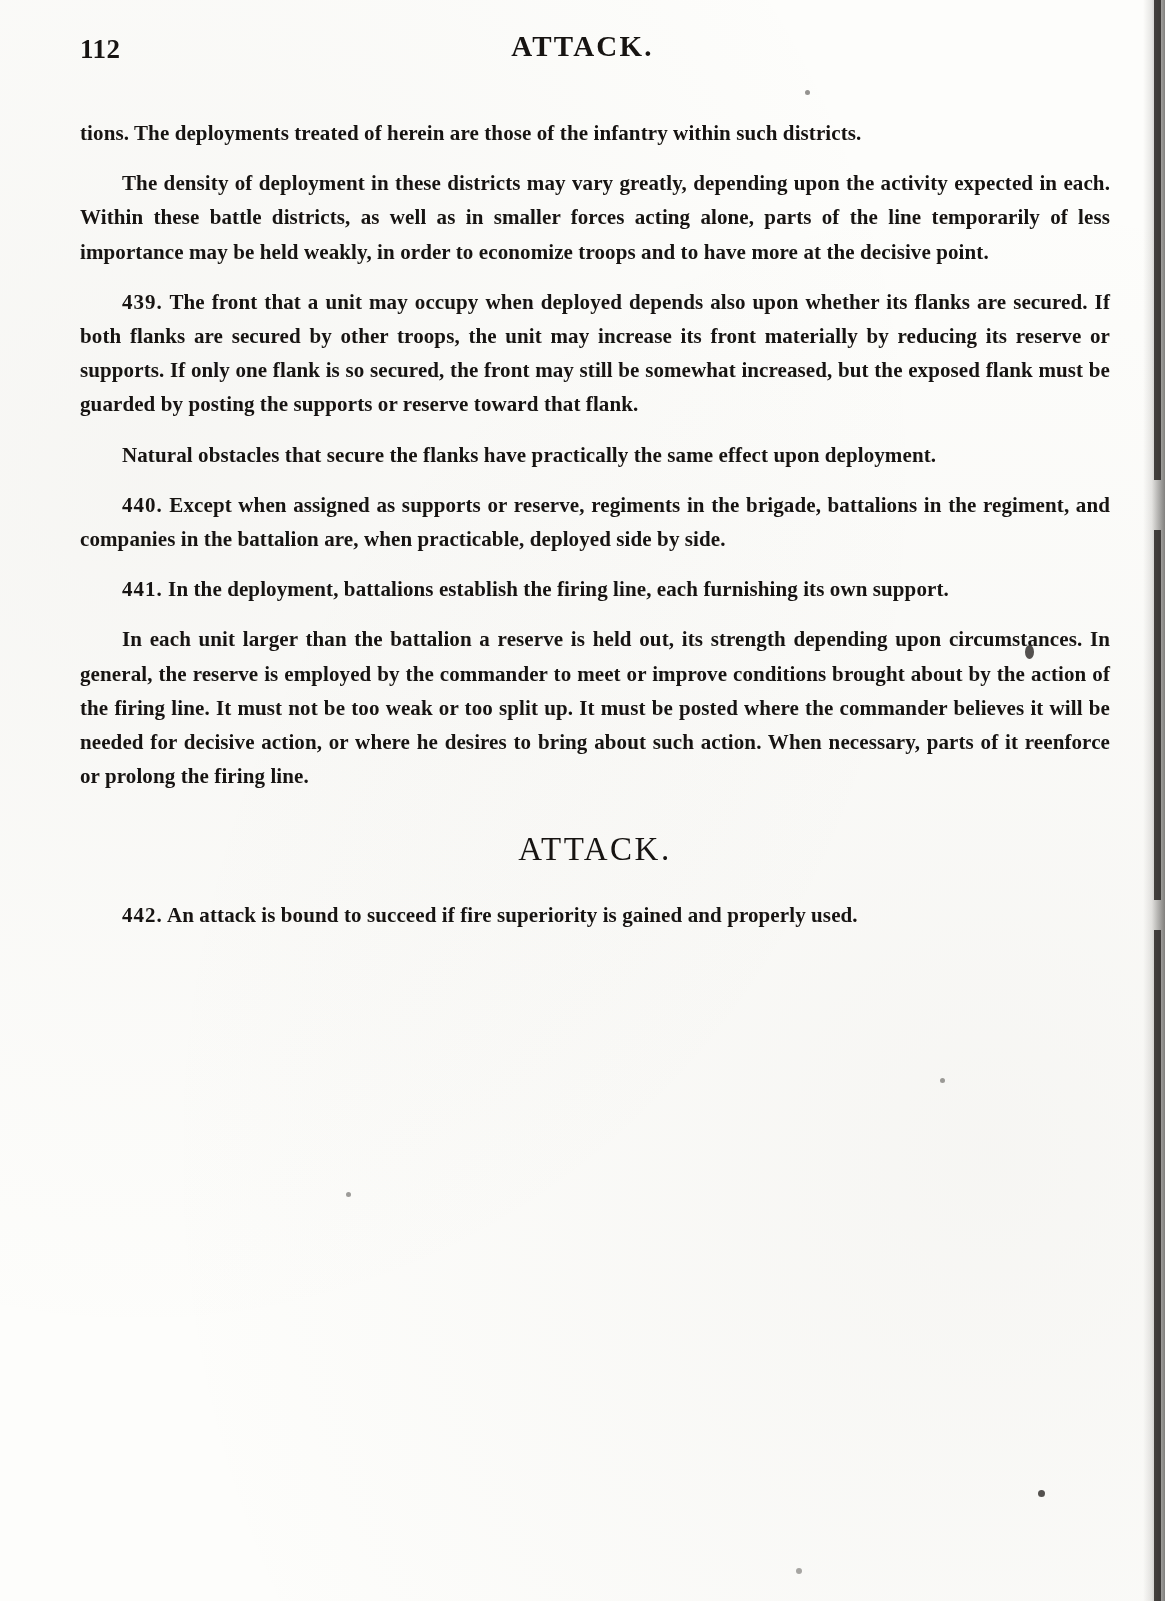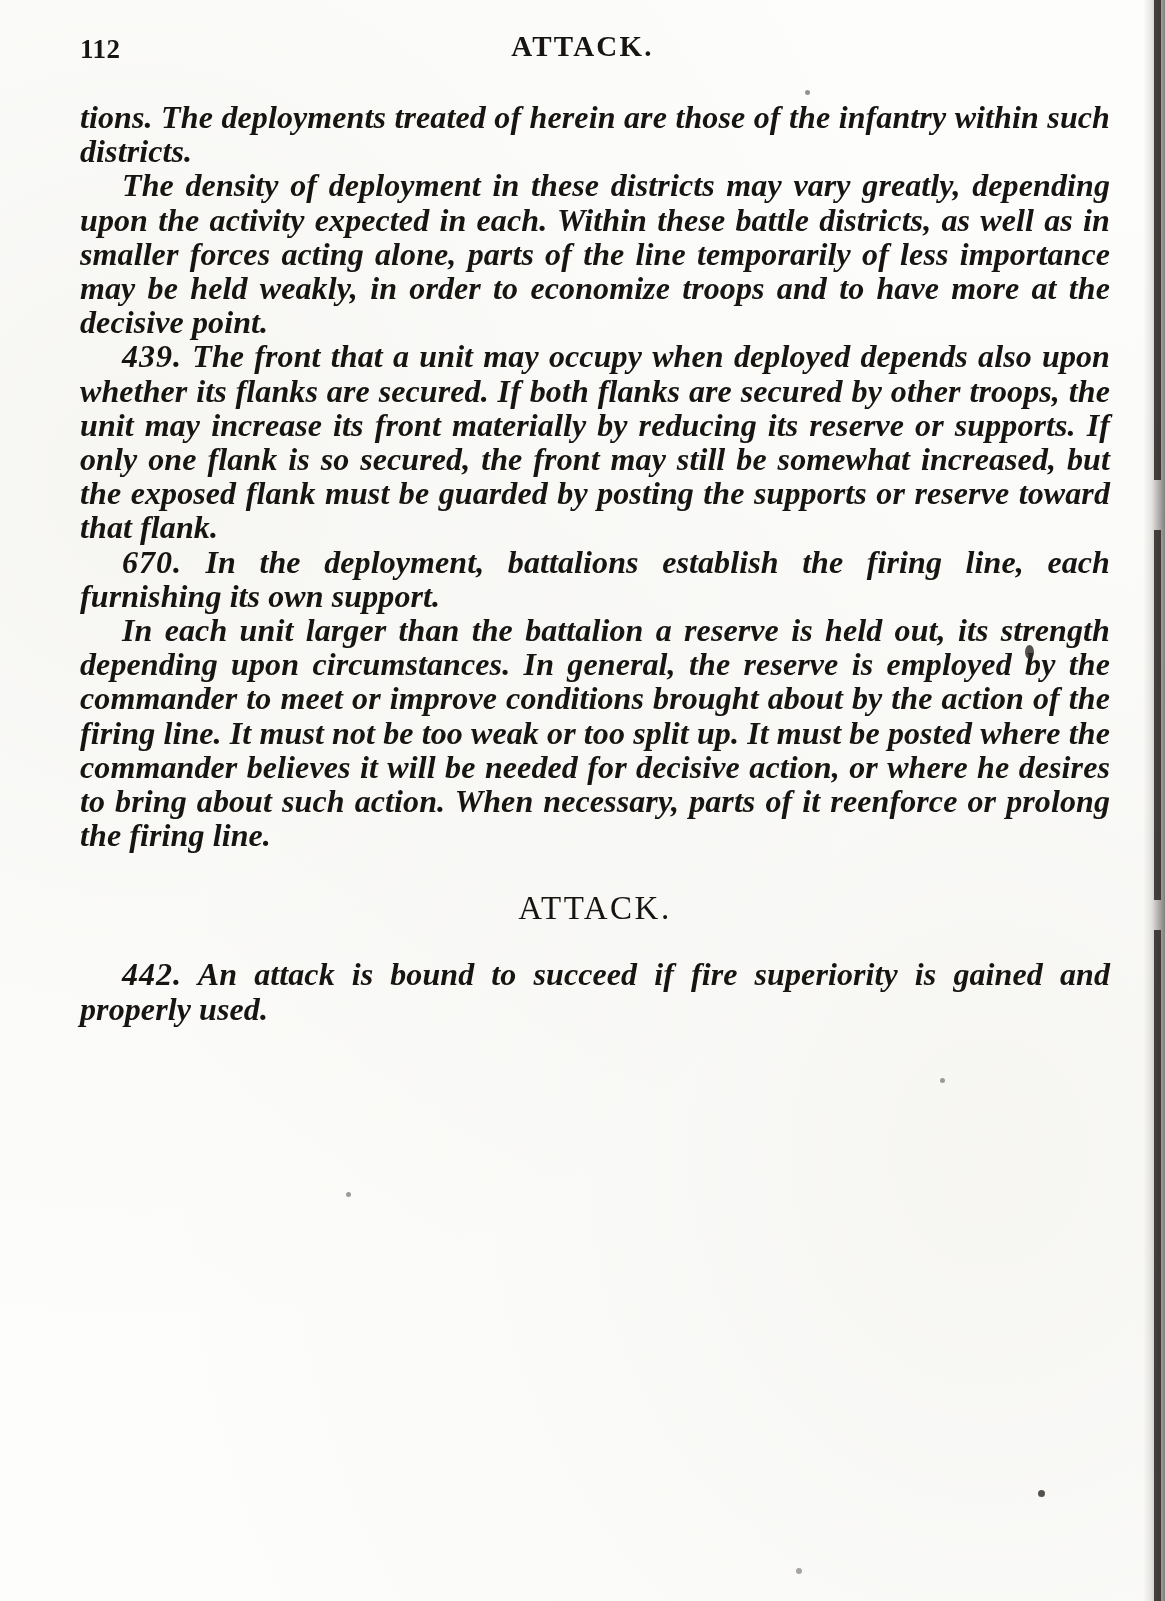--- a/index.html
+++ b/index.html
@@ -51,28 +51,27 @@
     font-size: 29px;
     letter-spacing: 2.2px;
   }
   .body-col {
     position: absolute;
     top: 100px;
     left: 80px;
     width: 1030px;
   }
   p.para {
-    margin: 0 0 0 0;
-    font-size: 32px;
+    margin: 16px 0 0 0;
+    font-size: 21px;
     line-height: 34.2px;
     text-align: justify;
     text-justify: inter-word;
     letter-spacing: 0.1px;
     font-weight: 600;
-    font-style: italic;
   }
   p.para.indent {
     text-indent: 42px;
   }
   p.para .num {
     font-weight: bold;
     letter-spacing: 1px;
   }
   .section-head {
     margin: 38px 0 30px 0;
@@ -117,23 +116,25 @@
   </div>
 
   <div class="body-col">
 
     <p class="para"><span>tions.  The deployments treated of herein are those of the infantry within such districts.</span></p>
 
     <p class="para indent"><span>The density of deployment in these districts may vary greatly, depending upon the activity expected in each.  Within these battle districts, as well as in smaller forces acting alone, parts of the line temporarily of less importance may be held weakly, in order to economize troops and to have more at the decisive point.</span></p>
 
     <p class="para indent"><span class="num">439.</span> <span>The front that a unit may occupy when deployed depends also upon whether its flanks are secured.  If both flanks are secured by other troops, the unit may increase its front materially by reducing its reserve or supports.  If only one flank is so secured, the front may still be somewhat increased, but the exposed flank must be guarded by posting the supports or reserve toward that flank.</span></p>
 
+    <p class="para indent"><span>Natural obstacles that secure the flanks have practically the same effect upon deployment.</span></p>
 
+    <p class="para indent"><span class="num">440.</span> <span>Except when assigned as supports or reserve, regiments in the brigade, battalions in the regiment, and companies in the battalion are, when practicable, deployed side by side.</span></p>
 
-    <p class="para indent"><span class="num">670.</span> <span>In the deployment, battalions establish the firing line, each furnishing its own support.</span></p>
+    <p class="para indent"><span class="num">441.</span> <span>In the deployment, battalions establish the firing line, each furnishing its own support.</span></p>
 
     <p class="para indent"><span>In each unit larger than the battalion a reserve is held out, its strength depending upon circumstances.  In general, the reserve is employed by the commander to meet or improve conditions brought about by the action of the firing line.  It must not be too weak or too split up.  It must be posted where the commander believes it will be needed for decisive action, or where he desires to bring about such action.  When necessary, parts of it reenforce or prolong the firing line.</span></p>
 
     <h2 class="section-head">ATTACK.</h2>
 
     <p class="para indent"><span class="num">442.</span> <span>An attack is bound to succeed if fire superiority is gained and properly used.</span></p>
 
 
 
   </div>

